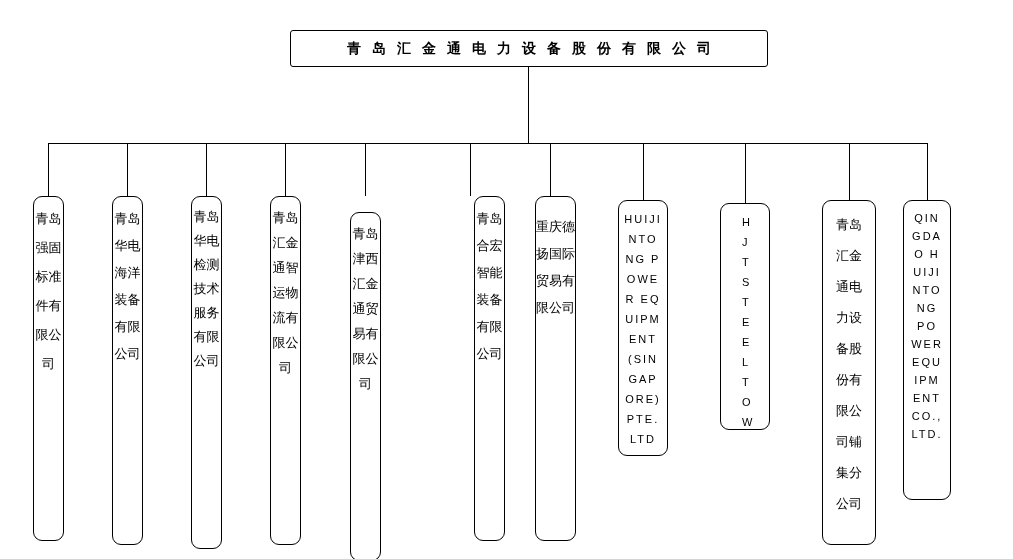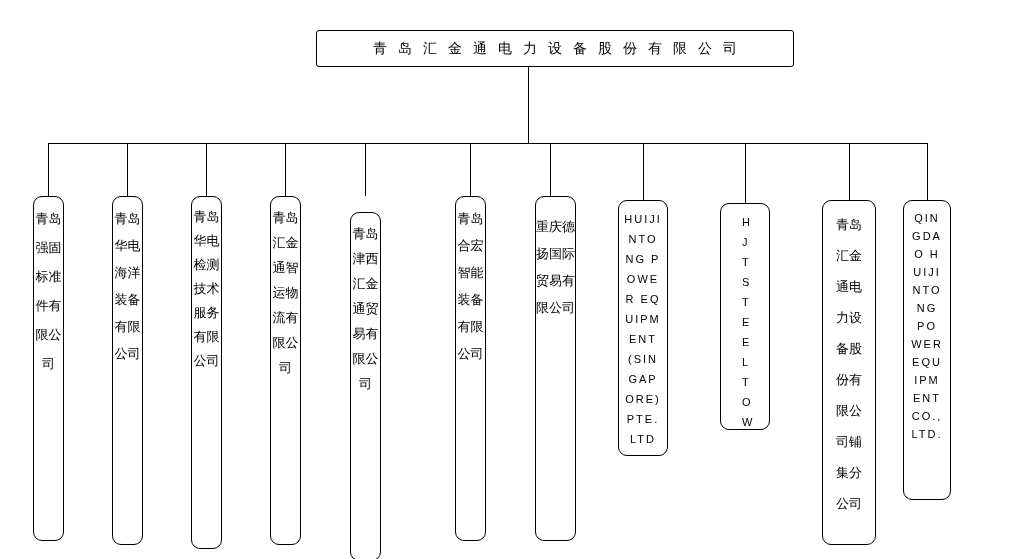--- a/index.html
+++ b/index.html
@@ -20,25 +20,24 @@
     position:absolute;
     left:290px; top:30px;
     width:478px; height:37px;
     border:1px solid #000;
     border-radius:3px;
     box-sizing:border-box;
     display:flex;
     align-items:center;
     justify-content:center;
     font-size:14px;
-    font-weight:normal;
+    font-weight:bold;
     letter-spacing:11px;
     padding-left:11px;
     white-space:nowrap;
-    margin-left:26px;
   }
   
   .line{position:absolute;background:#000;}
   .v-root{left:528px;top:67px;width:1px;height:76px;}
   .h-bus {left:48px;top:143px;width:880px;height:1px;}
   .drop{top:144px;width:1px;}
   .d1{left:48px;height:52px;}  .d2{left:127px;height:52px;}
   .d3{left:206px;height:52px;} .d4{left:285px;height:52px;}
   .d5{left:365px;height:52px;} .d6{left:470px;height:52px;}
   .d7{left:550px;height:52px;} .d8{left:643px;height:56px;}
@@ -59,21 +58,21 @@
   .en{
     font-family:Liberation Sans, sans-serif;
     font-size:11px;
     letter-spacing:2px;
   }
   .c1 {left:33px; top:196px;width:31px;height:345px;line-height:29px;padding:7px 0;}
   .c2 {left:112px;top:196px;width:31px;height:349px;line-height:27px;padding:8px 0;}
   .c3 {left:191px;top:196px;width:31px;height:353px;line-height:24px;padding:8px 0;}
   .c4 {left:270px;top:196px;width:31px;height:349px;line-height:25px;padding:8px 0;}
   .c5 {left:350px;top:212px;width:31px;height:349px;line-height:25px;padding:8px 0;}
-  .c6 {left:455px;top:196px;width:31px;height:345px;line-height:27px;padding:8px 0;}
+  .c6 {left:474px;top:196px;width:31px;height:345px;line-height:27px;padding:8px 0;}
   .c7 {left:535px;top:196px;width:41px;height:345px;line-height:27px;padding:16px 0;}
   .c8 {left:618px;top:200px;width:50px;height:256px;line-height:20px;padding:8px 5px;}
   .c9 {left:720px;top:203px;width:50px;height:227px;line-height:20px;padding:8px 21px;}
   .c10{left:822px;top:200px;width:54px;height:345px;line-height:31px;padding:8px 12px;font-size:13px;}
   .c11{left:903px;top:200px;width:48px;height:300px;line-height:18px;padding:8px 7px;}
 </style>
 </head>
 <body>
 
 <div class="canvas">

